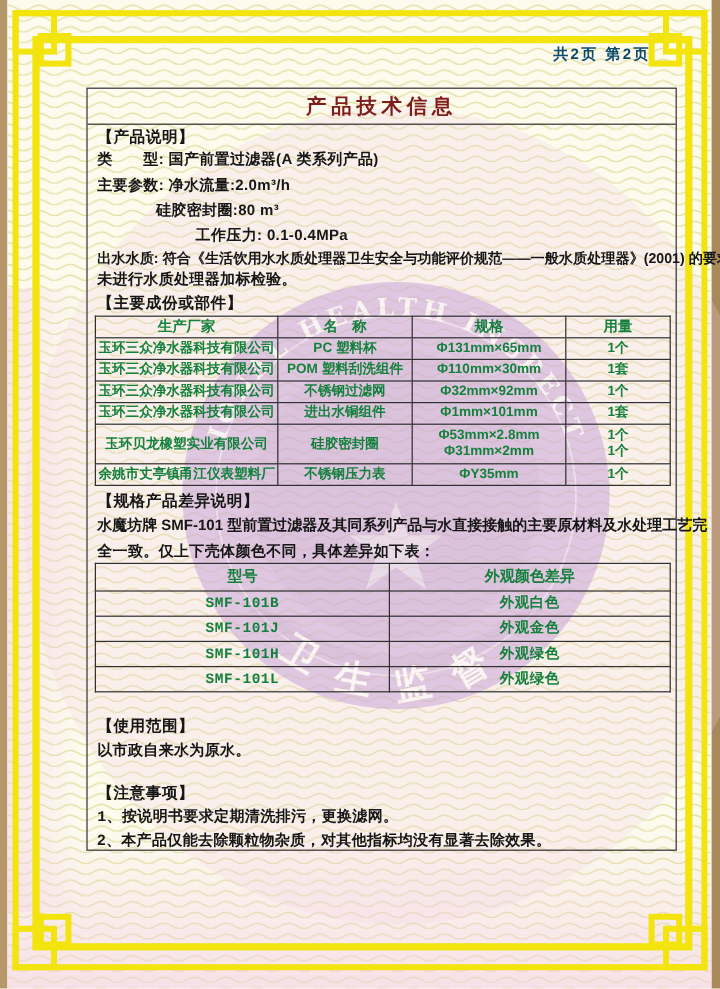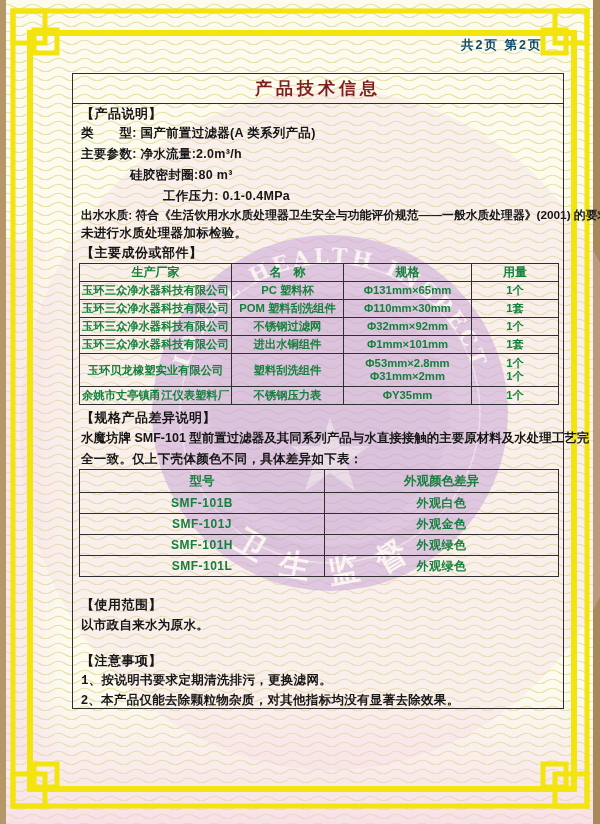--- a/index.html
+++ b/index.html
@@ -22,21 +22,21 @@
   
   table{border-collapse:collapse;table-layout:fixed;position:absolute;
         font-family:"Liberation Sans","DejaVu Sans",sans-serif;}
   th,td{border:1.4px solid #2f2f2f;text-align:center;vertical-align:middle;
         font-weight:700;color:#15803d;padding:0 2px;white-space:pre-line;
         line-height:13px;overflow:hidden;}
   #components-table{left:6px;top:189px;width:479px;}
   #components-table th{font-size:12px;height:17px;}
   #components-table td{font-size:11.3px;height:17px;}
   #components-table tr.tall td{height:32px;}
-  #diff-table{left:6px;top:395px;width:479px;}
+  #diff-table{left:6px;top:395px;width:479px;font-family:Liberation Mono, monospace;}
   #diff-table th{font-size:12.5px;height:22px;}
   #diff-table td{font-size:12px;height:20px;letter-spacing:.5px;}
 </style>
 </head>
 <body>
 
 <div id="page">
 
   <svg class="abs" style="left:0;top:0;" width="600" height="824" viewBox="0 0 600 824">
     <defs>
@@ -149,21 +149,21 @@
         <td>1个</td>
       </tr>
       <tr>
         <td>玉环三众净水器科技有限公司</td>
         <td>进出水铜组件</td>
         <td>Φ1mm×101mm</td>
         <td>1套</td>
       </tr>
       <tr class="tall">
         <td>玉环贝龙橡塑实业有限公司</td>
-        <td>塑料刮洗组件</td>
+        <td>硅胶密封圈</td>
         <td>Φ53mm×2.8mm
 Φ31mm×2mm</td>
         <td>1个
 1个</td>
       </tr>
       <tr>
         <td>余姚市丈亭镇甬江仪表塑料厂</td>
         <td>不锈钢压力表</td>
         <td>ΦY35mm</td>
         <td>1个</td>

